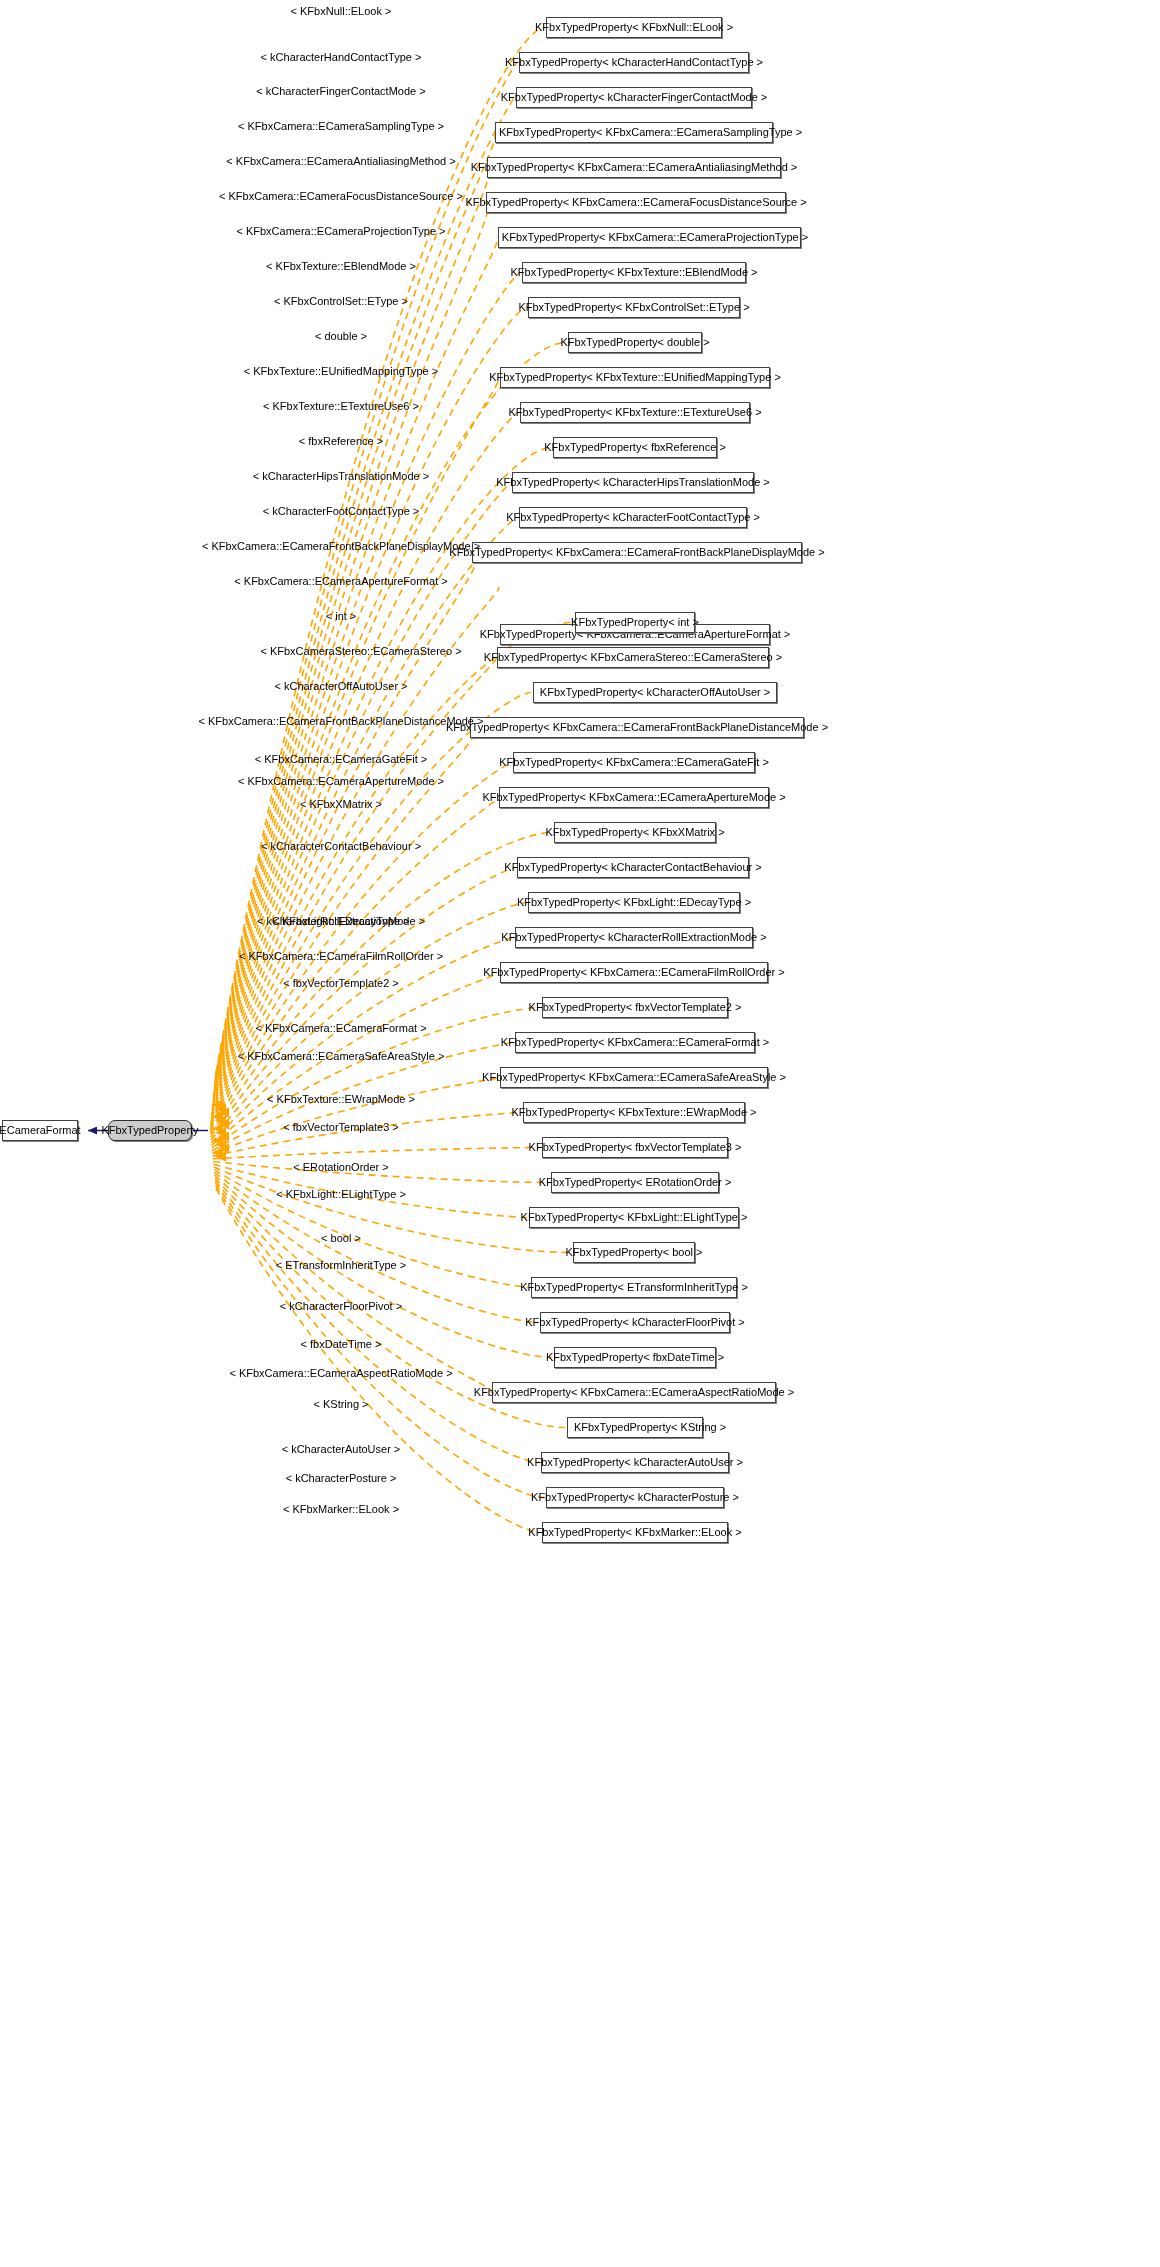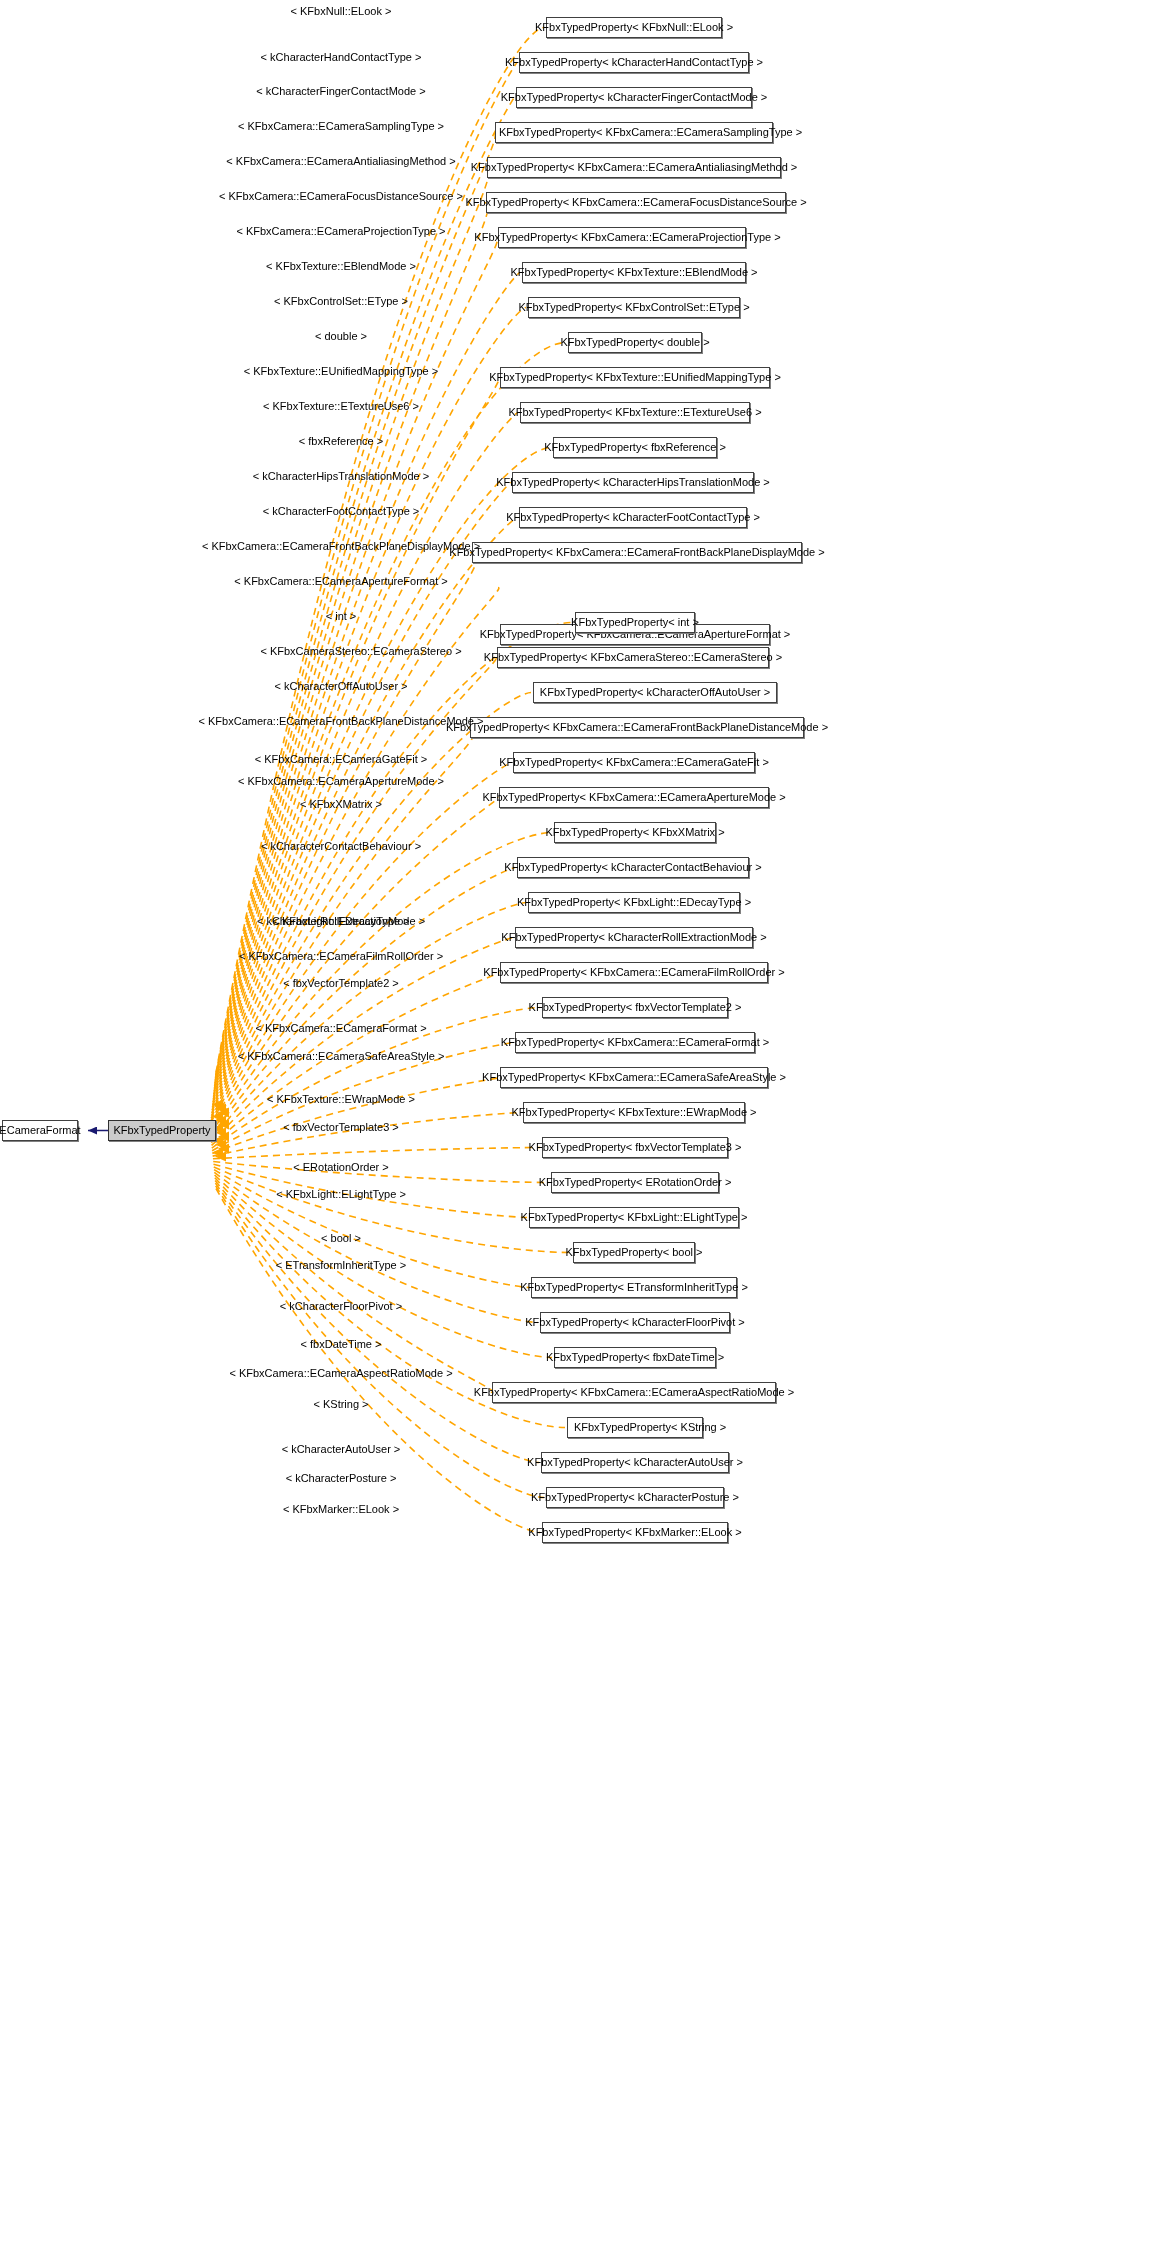--- a/index.html
+++ b/index.html
@@ -138,21 +138,21 @@
       </g>
     <g id="inherit-edges">
       <line x1="208" y1="1130.5" x2="88" y2="1130.5" stroke="#191970" stroke-width="1.4" marker-end="url(#arrow-navy)"></line>
     </g>
   </svg>
 
   <div class="node base" id="node-base" style="left: 2px; top: 1120px; width: 76px; height: 21px;">
       <span>ECameraFormat</span>
     </div>
 
-  <div class="node current" id="node-current" style="left: 108px; top: 1120px; width: 108px; height: 21px;">
+  <div class="node current" id="node-current" style="left: 108px; top: 1120px; width: 84px; height: 21px; border-radius: 7px;">
       <span>KFbxTypedProperty</span>
     </div>
 
   <div id="derived-nodes">
       <div class="node" style="left: 546px; top: 17px; width: 176px;">
         <span>KFbxTypedProperty&lt; KFbxNull::ELook &gt;</span>
       </div>
       <div class="node" style="left: 519px; top: 52px; width: 230px;">
         <span>KFbxTypedProperty&lt; kCharacterHandContactType &gt;</span>
       </div>
@@ -161,21 +161,21 @@
       </div>
       <div class="node" style="left: 495px; top: 122px; width: 278px; padding-left: 40px;">
         <span>KFbxTypedProperty&lt; KFbxCamera::ECameraSamplingType &gt;</span>
       </div>
       <div class="node" style="left: 487px; top: 157px; width: 294px;">
         <span>KFbxTypedProperty&lt; KFbxCamera::ECameraAntialiasingMethod &gt;</span>
       </div>
       <div class="node" style="left: 486px; top: 192px; width: 300px;">
         <span>KFbxTypedProperty&lt; KFbxCamera::ECameraFocusDistanceSource &gt;</span>
       </div>
-      <div class="node" style="left: 498px; top: 227px; width: 248px; padding-left: 18px;">
+      <div class="node" style="left: 498px; top: 227px; width: 303px; padding-left: 18px;">
         <span>KFbxTypedProperty&lt; KFbxCamera::ECameraProjectionType &gt;</span>
       </div>
       <div class="node" style="left: 522px; top: 262px; width: 224px;">
         <span>KFbxTypedProperty&lt; KFbxTexture::EBlendMode &gt;</span>
       </div>
       <div class="node" style="left: 528px; top: 297px; width: 212px;">
         <span>KFbxTypedProperty&lt; KFbxControlSet::EType &gt;</span>
       </div>
       <div class="node" style="left: 568px; top: 332px; width: 134px;">
         <span>KFbxTypedProperty&lt; double &gt;</span>

